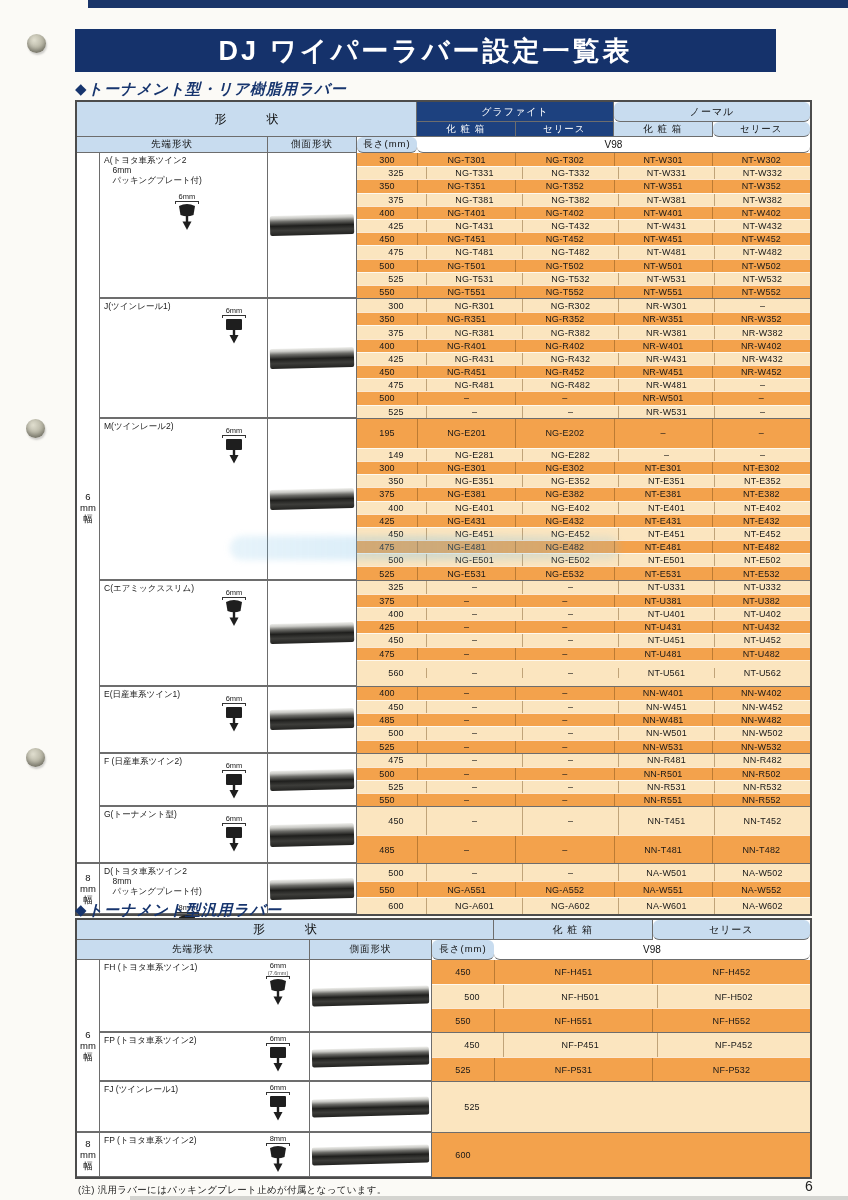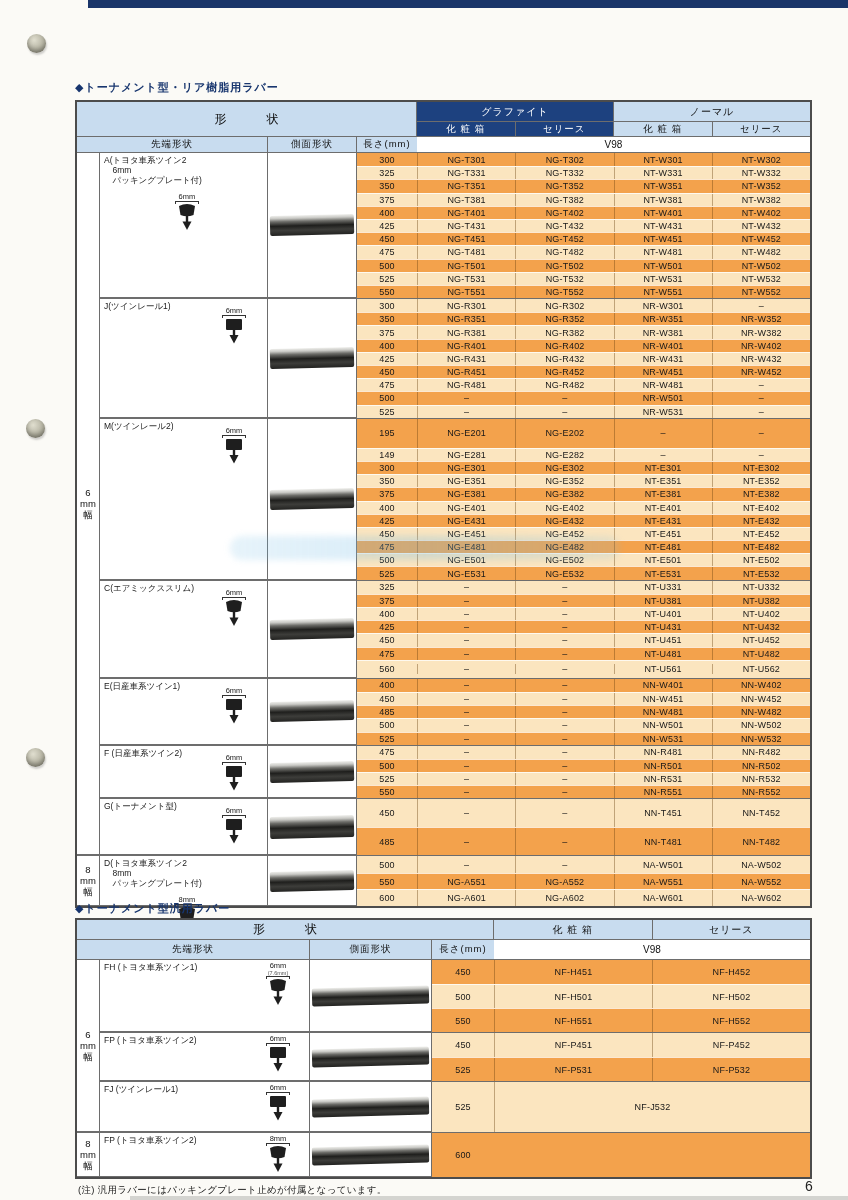--- a/index.html
+++ b/index.html
@@ -5,27 +5,27 @@
   html,body{margin:0;padding:0;}
   body{font-family:"Liberation Sans","DejaVu Sans",sans-serif;background:#e9e9e6;}
   .page{position:relative;width:848px;height:1200px;background:#fbfaf6;overflow:hidden;box-sizing:border-box;}
   .topstrip{position:absolute;left:88px;top:0;width:760px;height:8px;background:#1a3569;}
   .hole{position:absolute;width:19px;height:19px;border-radius:50%;
         background:radial-gradient(circle at 38% 32%,#e0decf,#aeac9b 65%,#8d8b7a);
         box-shadow:inset 0 -3px 4px rgba(0,0,0,.28),1px 2px 2px rgba(0,0,0,.18);}
   .titlebar{position:absolute;left:75px;top:29px;width:701px;height:43px;background:#15326b;
         color:#fff;display:flex;align-items:center;justify-content:center;
         font-size:27px;font-weight:bold;letter-spacing:3px;}
-  .sec-title{position:absolute;left:75px;color:#17356e;font-size:11px;font-weight:bold;letter-spacing:1px;}
+  .sec-title{position:absolute;left:75px;color:#17356e;font-size:15px;font-weight:bold;letter-spacing:1px;font-style:italic;}
   .tbl{position:absolute;left:75px;width:737px;border:2px solid #4c4c4c;background:#fff;box-sizing:border-box;}
   .tbl *{box-sizing:border-box;}
   .hdrflex{display:flex;}
   .cell{border-right:1px solid #6d6d6d;border-bottom:1px solid #6d6d6d;
         display:flex;align-items:center;justify-content:center;color:#101010;}
-  .cell:last-child{border-right:none;}
+  .cell:last-child{border-right:none;border-radius:6px;}
   .lb{background:#c8dcef;}
   .navy{background:#1d417f;color:#fff;}
   .hd-sm{font-size:10px;letter-spacing:1px;}
   .hd-xs{font-size:9.5px;letter-spacing:1px;}
   .v98{background:#fff;font-size:10px;}
   
   .wg{display:flex;border-bottom:1px solid #6d6d6d;}
   .wg:last-child{border-bottom:none;}
   .wlabel{flex-direction:column;gap:1px;font-size:9.5px;line-height:10px;background:#fff;color:#111;}
   .gcol{flex:1;display:flex;flex-direction:column;}
@@ -33,21 +33,21 @@
   .grp:last-child{border-bottom:none;}
   .tip{position:relative;background:#fff;display:block;padding:2px 3px 0 4px;}
   .tlabel{font-size:8.5px;line-height:10px;color:#1a1a1a;white-space:nowrap;}
   .side{background:#fff;display:flex;align-items:center;padding:0 2px;}
   .photo{width:100%;border-radius:2px;transform:rotate(-1.4deg);
          background:linear-gradient(180deg,#efefec 0%,#c9c9c5 14%,#6d6d69 30%,#1f1f1d 52%,#3d3d3a 74%,#232321 100%);}
   .rows{flex:1;display:flex;flex-direction:column;}
   .drow{display:flex;border-top:1px solid rgba(255,255,255,.75);}
   .drow:first-child{border-top:none;}
   .drow.dark{background:#f3a24c;}
-  .drow.light{background:#fbe5bf;}
+  .drow.light{background:#fbe5bf;padding-left:9px;}
   .dcell{flex:1;border-left:1px solid rgba(105,65,15,.40);display:flex;align-items:center;justify-content:center;
          font-size:9px;color:#181818;letter-spacing:.2px;}
   .dcell.len{flex:none;border-left:none;}
   
   .tipicon{position:absolute;width:34px;text-align:center;}
   .tipicon .dim{font-size:7.5px;line-height:8px;color:#222;}
   .tipicon .sub{font-size:5.5px;line-height:6px;color:#555;}
   .bracket{border-top:1px solid #333;border-left:1px solid #333;border-right:1px solid #333;height:3px;width:24px;margin:0 auto;}
   .tipicon svg{display:block;margin:0 auto;}
   
@@ -69,20 +69,21 @@
 </style>
 </head>
 <body>
 
 <div class="page">
   <div class="topstrip"></div>
   <div class="hole" style="left:27px;top:34px;"></div>
   <div class="hole" style="left:26px;top:419px;"></div>
   <div class="hole" style="left:26px;top:748px;"></div>
 
+  <div class="titlebar">DJ ワイパーラバー設定一覧表</div>
 
   <div class="sec-title" style="top:80px;">◆トーナメント型・リア樹脂用ラバー</div>
 
   <div class="tbl t1" style="top:100px;">
     <div class="hdrflex">
       <div style="width:340px;display:flex;flex-direction:column;">
         <div class="cell lb hd-sm" style="height:35px;font-size:12px;letter-spacing:14px;padding-left:14px;">形　状</div>
         <div style="display:flex;height:16px;">
           <div class="cell lb hd-xs" style="width:191px;">先端形状</div>
           <div class="cell lb hd-xs" style="width:89px;">側面形状</div>
@@ -439,21 +440,21 @@
                   <div class="dcell">NT-U451</div>
                   <div class="dcell">NT-U452</div>
                 </div>
                 <div class="drow dark" style="height: 13.2px;">
                   <div class="dcell len">475</div>
                   <div class="dcell">–</div>
                   <div class="dcell">–</div>
                   <div class="dcell">NT-U481</div>
                   <div class="dcell">NT-U482</div>
                 </div>
-                <div class="drow light" style="height: 18px; align-items: center;">
+                <div class="drow light" style="height: 26px; align-items: center;">
                   <div class="dcell len">560</div>
                   <div class="dcell">–</div>
                   <div class="dcell">–</div>
                   <div class="dcell">NT-U561</div>
                   <div class="dcell">NT-U562</div>
                 </div>
               </div>
             </div>
             <div class="grp">
               <div class="cell tip">
@@ -751,21 +752,20 @@
                     <path fill="#1e1e1e" d="M7.5 17 L16.5 17 L12 25.5 Z"></path>
                   </svg>
                 </div>
               </div>
               <div class="cell side">
                 <div class="photo" style="height: 18px;"></div>
               </div>
               <div class="rows">
                 <div class="drow light" style="height: 50px;">
                   <div class="dcell len">525</div>
-                  <div class="dcell">NF-J532</div>
                 </div>
               </div>
             </div>
           </div>
         </div>
         <div class="wg">
           <div class="cell wlabel">
             <span>8</span>
             <span>mm</span>
             <span>幅</span>

